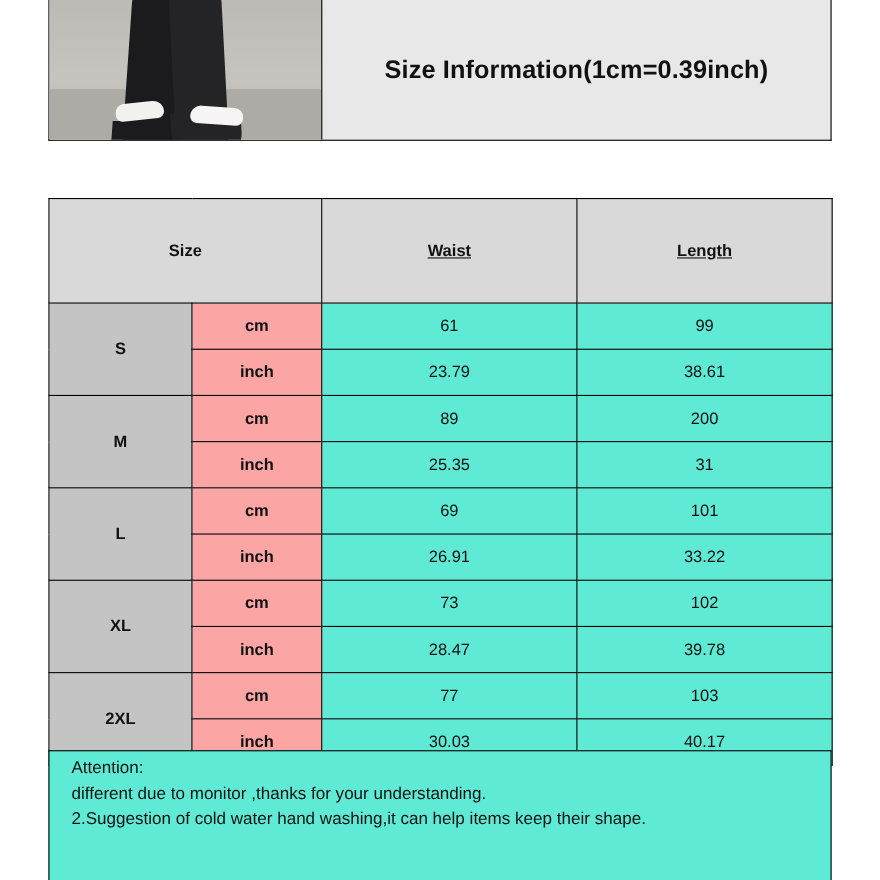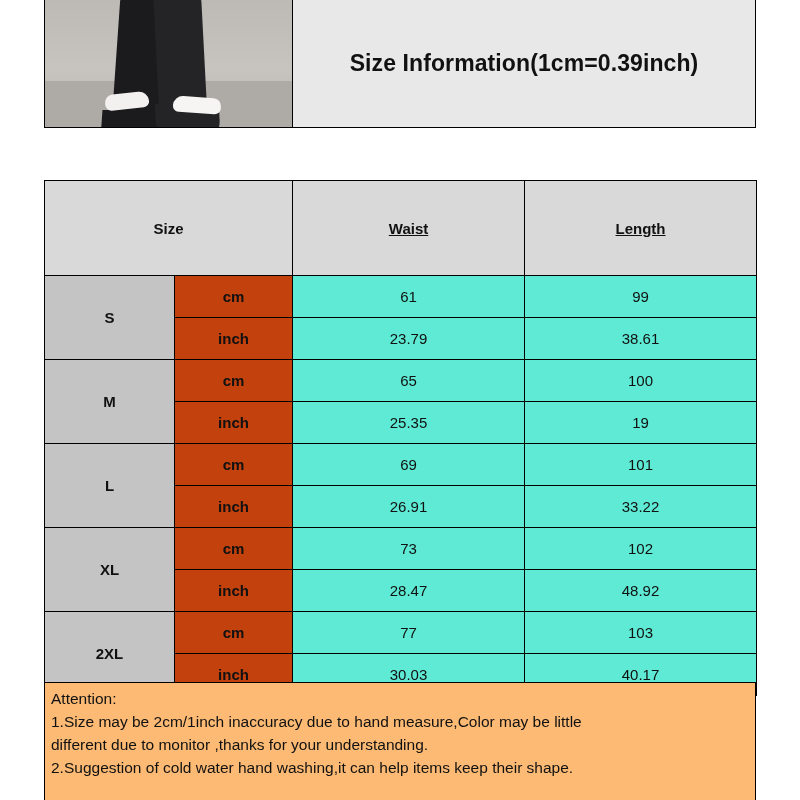--- a/index.html
+++ b/index.html
@@ -169,43 +169,43 @@
     font-weight: bold;
     height: 94px;
     text-decoration: underline;
   }
   .cell-size {
     background: #c4c4c4;
     font-size: 17px;
     font-weight: bold;
   }
   .cell-unit {
-    background: #c2410c;
+    background: #fca5a5;
     font-size: 15px;
     font-weight: bold;
     height: 41px;
   }
   .cell-val {
     background: #5eead4;
     font-size: 16px;
     height: 41px;
   }
 
   
   .attention {
     position: absolute;
     left: 44px;
     top: 682px;
     width: 712px;
     height: 118px;
     border: 1px solid #000;
     border-bottom: none;
     box-sizing: border-box;
-    background: #fdba74;
-    padding: 4px 8px 0 6px;
+    background: #5eead4;
+    padding: 4px 8px 0 20px;
   }
   .attention p {
     margin: 0;
     font-size: 15.5px;
     line-height: 23px;
     color: #111;
   }
 </style>
 </head>
 <body>
@@ -250,27 +250,27 @@
       </tr>
       <tr>
         <td class="cell-unit">inch</td>
         <td class="cell-val">23.79</td>
         <td class="cell-val">38.61</td>
       </tr>
 
       <tr>
         <td class="cell-size" rowspan="2">M</td>
         <td class="cell-unit">cm</td>
-        <td class="cell-val">65</td>
-        <td class="cell-val">100</td>
+        <td class="cell-val">89</td>
+        <td class="cell-val">200</td>
       </tr>
       <tr>
         <td class="cell-unit">inch</td>
         <td class="cell-val">25.35</td>
-        <td class="cell-val">19</td>
+        <td class="cell-val">31</td>
       </tr>
 
       <tr>
         <td class="cell-size" rowspan="2">L</td>
         <td class="cell-unit">cm</td>
         <td class="cell-val">69</td>
         <td class="cell-val">101</td>
       </tr>
       <tr>
         <td class="cell-unit">inch</td>
@@ -280,37 +280,36 @@
 
       <tr>
         <td class="cell-size" rowspan="2">XL</td>
         <td class="cell-unit">cm</td>
         <td class="cell-val">73</td>
         <td class="cell-val">102</td>
       </tr>
       <tr>
         <td class="cell-unit">inch</td>
         <td class="cell-val">28.47</td>
-        <td class="cell-val">48.92</td>
+        <td class="cell-val">39.78</td>
       </tr>
 
       <tr>
         <td class="cell-size" rowspan="2">2XL</td>
         <td class="cell-unit">cm</td>
         <td class="cell-val">77</td>
         <td class="cell-val">103</td>
       </tr>
       <tr>
         <td class="cell-unit">inch</td>
         <td class="cell-val">30.03</td>
         <td class="cell-val">40.17</td>
       </tr>
     </tbody>
   </table>
 
   <div class="attention">
     <p>Attention:</p>
-    <p>1.Size may be 2cm/1inch inaccuracy due to hand measure,Color may be little</p>
     <p>different due to monitor ,thanks for your understanding.</p>
     <p>2.Suggestion of cold water hand washing,it can help items keep their shape.</p>
   </div>
 
 </div>
 
 </body></html>

